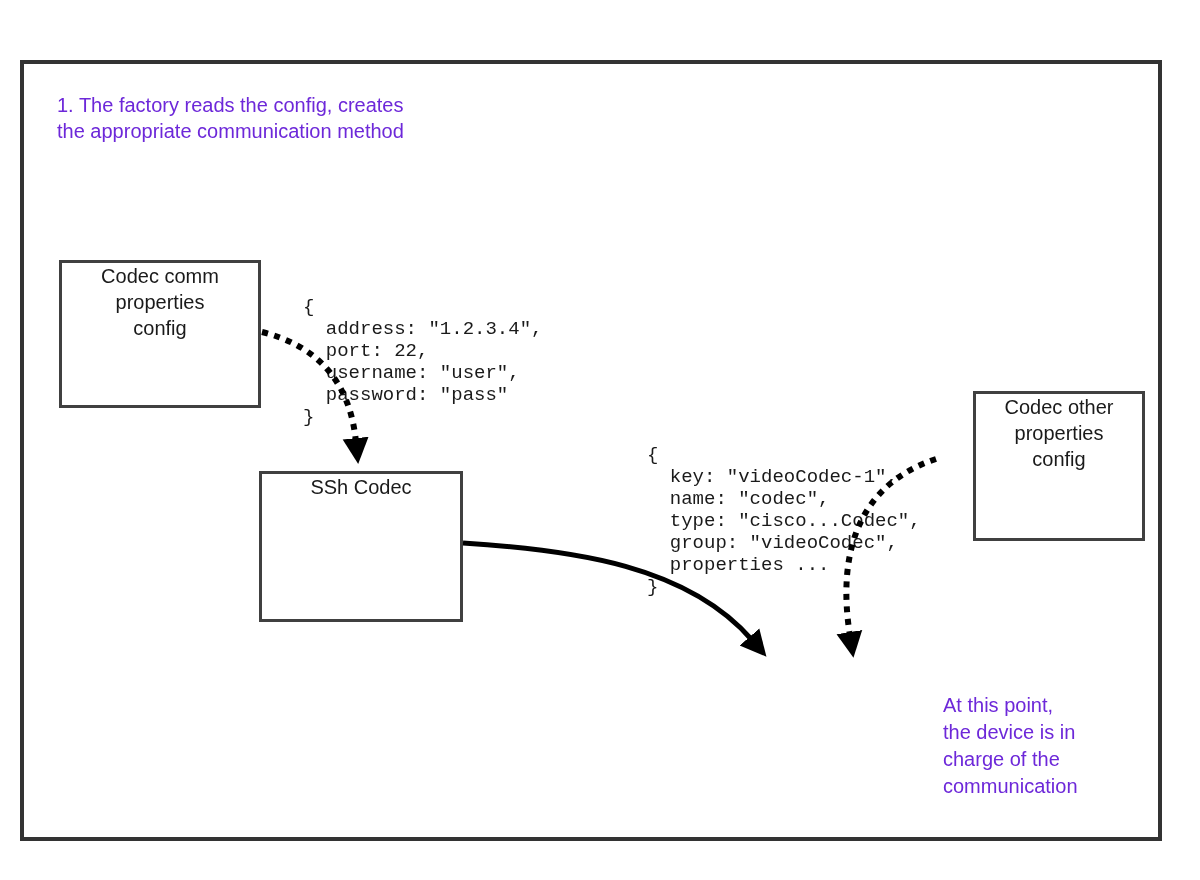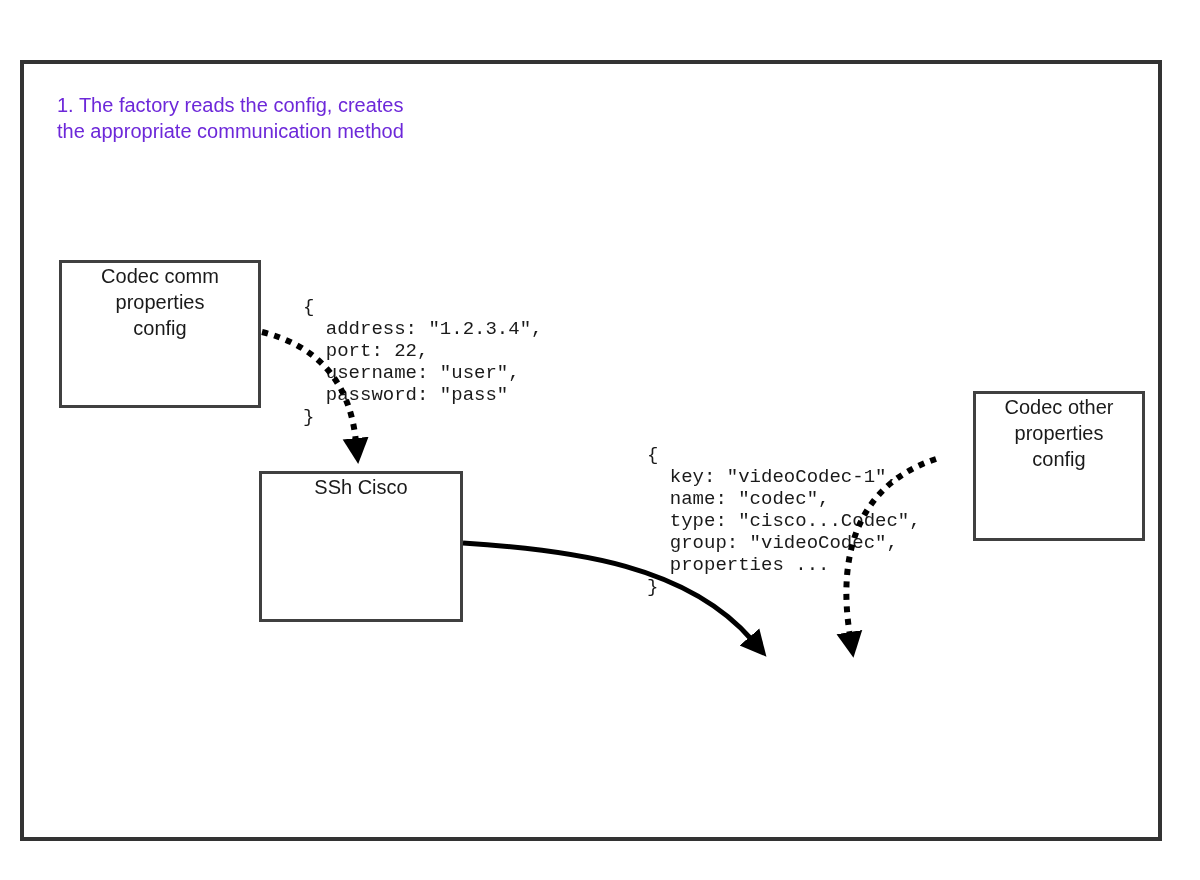--- a/index.html
+++ b/index.html
@@ -71,29 +71,33 @@
 <body>
 
 <div id="canvas">
 
   <div class="frame"></div>
 
   <div id="step1" class="annotation">1. The factory reads the config, creates
 the appropriate communication method</div>
 
 
+  <div id="result-note" class="annotation">At this point,
+the device is in
+charge of the
+communication</div>
 
   <div id="node-comm-config" class="node">
     <span>Codec comm
 properties
 config</span>
   </div>
 
   <div id="node-ssh-client" class="node">
-    <span>SSh Cisco</span>
+    <span>SSh Codec</span>
   </div>
 
   <div id="node-other-config" class="node">
     <span>Codec other
 properties
 config</span>
   </div>
 
 
   <div id="code-comm" class="code">{

